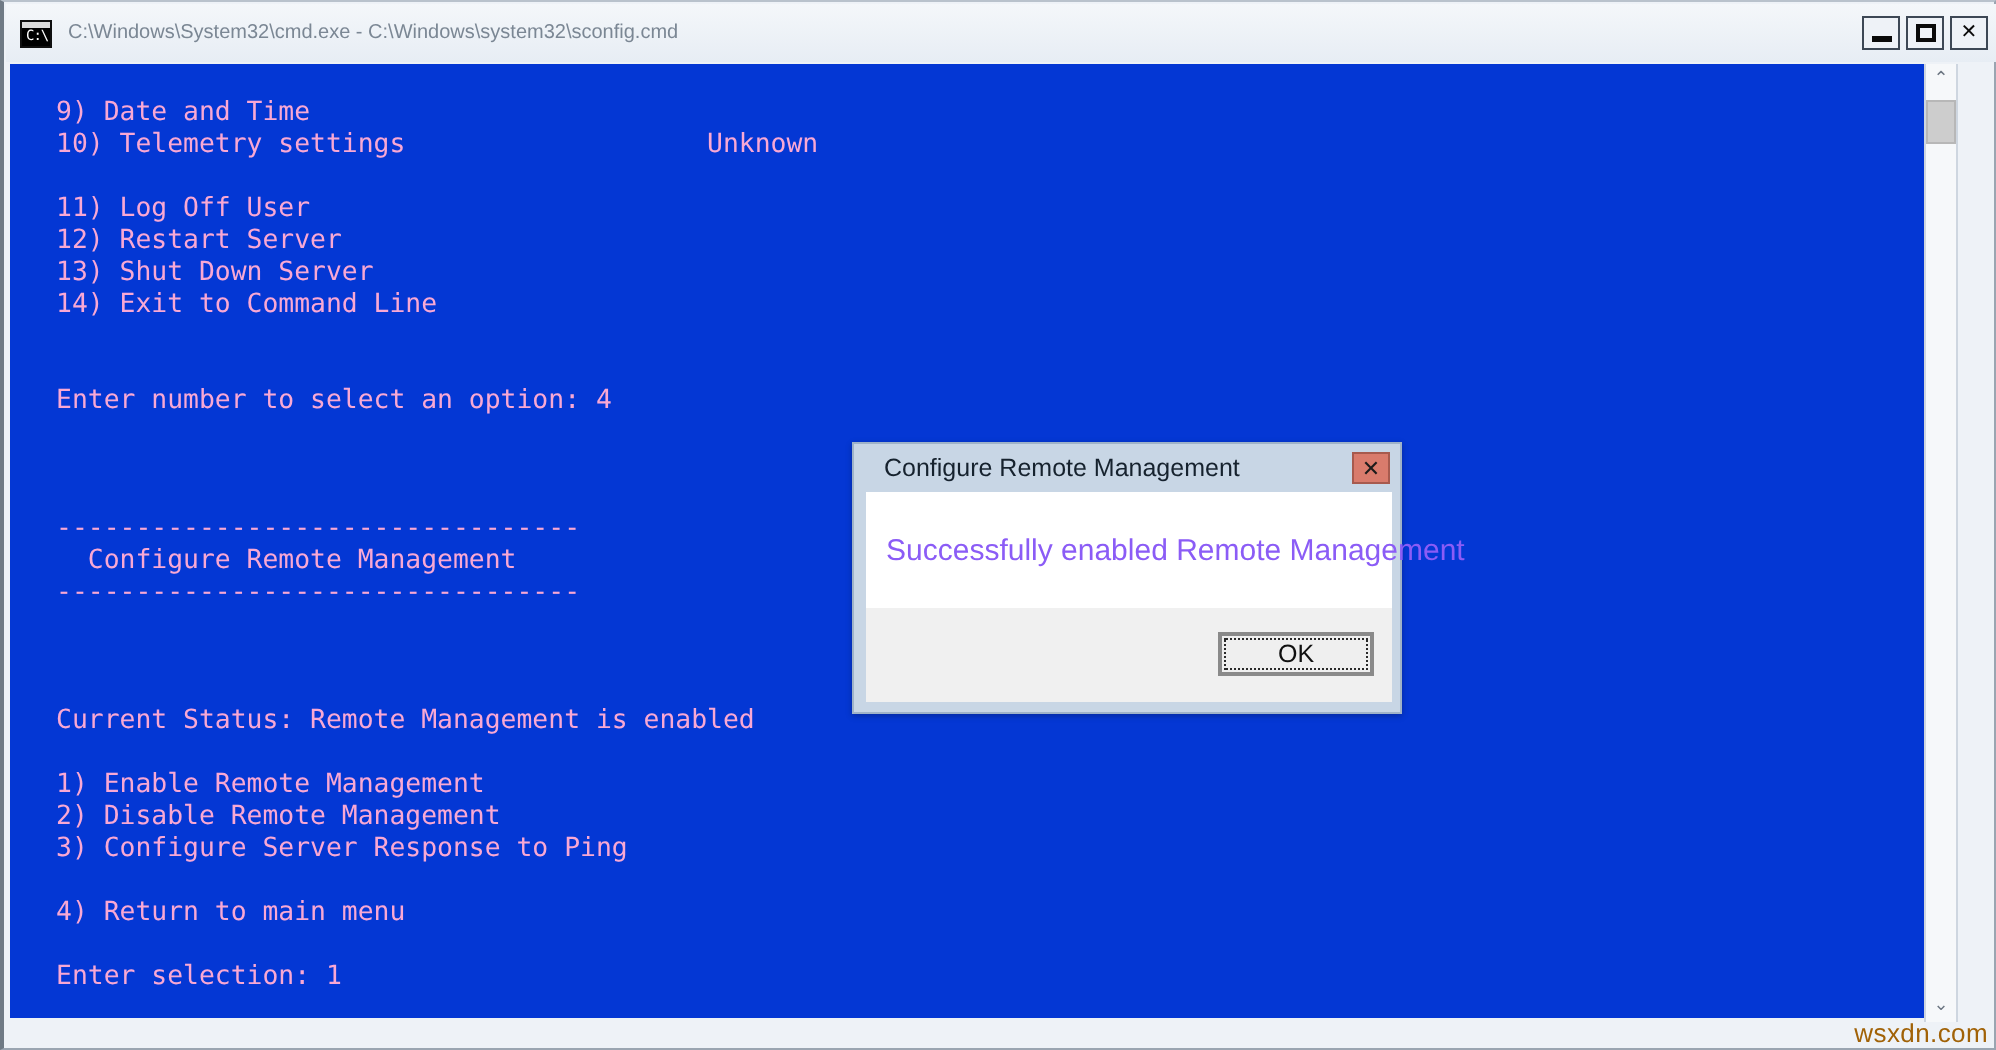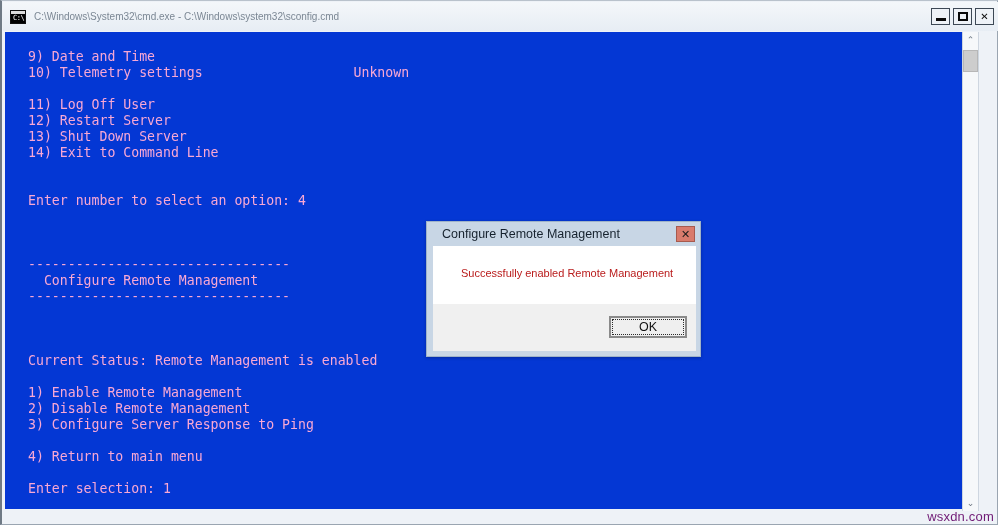--- a/index.html
+++ b/index.html
@@ -194,21 +194,21 @@
     height: 13px;
     background: #eef2f7;
   }
 
   
   #watermark {
     position: absolute;
     right: 3px;
     bottom: 0px;
     font-size: 13px;
-    color: #701a75;
+    color: #a16207;
     font-family: "Liberation Sans", sans-serif;
     letter-spacing: 0.2px;
   }
 
   
   #dialog {
     position: absolute;
     left: 424px;
     top: 220px;
     width: 275px;
@@ -255,24 +255,24 @@
     position: absolute;
     left: 6px;
     top: 24px;
     width: 263px;
     height: 58px;
     background: #ffffff;
     box-sizing: border-box;
   }
   #dialog-message {
     position: absolute;
-    left: 28px;
+    left: 10px;
     top: 21px;
-    font-size: 11px;
-    color: #b91c1c;
+    font-size: 15px;
+    color: #8b5cf6;
     font-family: "Liberation Sans", sans-serif;
     white-space: nowrap;
   }
   #dialog-footer {
     position: absolute;
     left: 6px;
     top: 82px;
     width: 263px;
     height: 47px;
     background: #f0f0f0;

